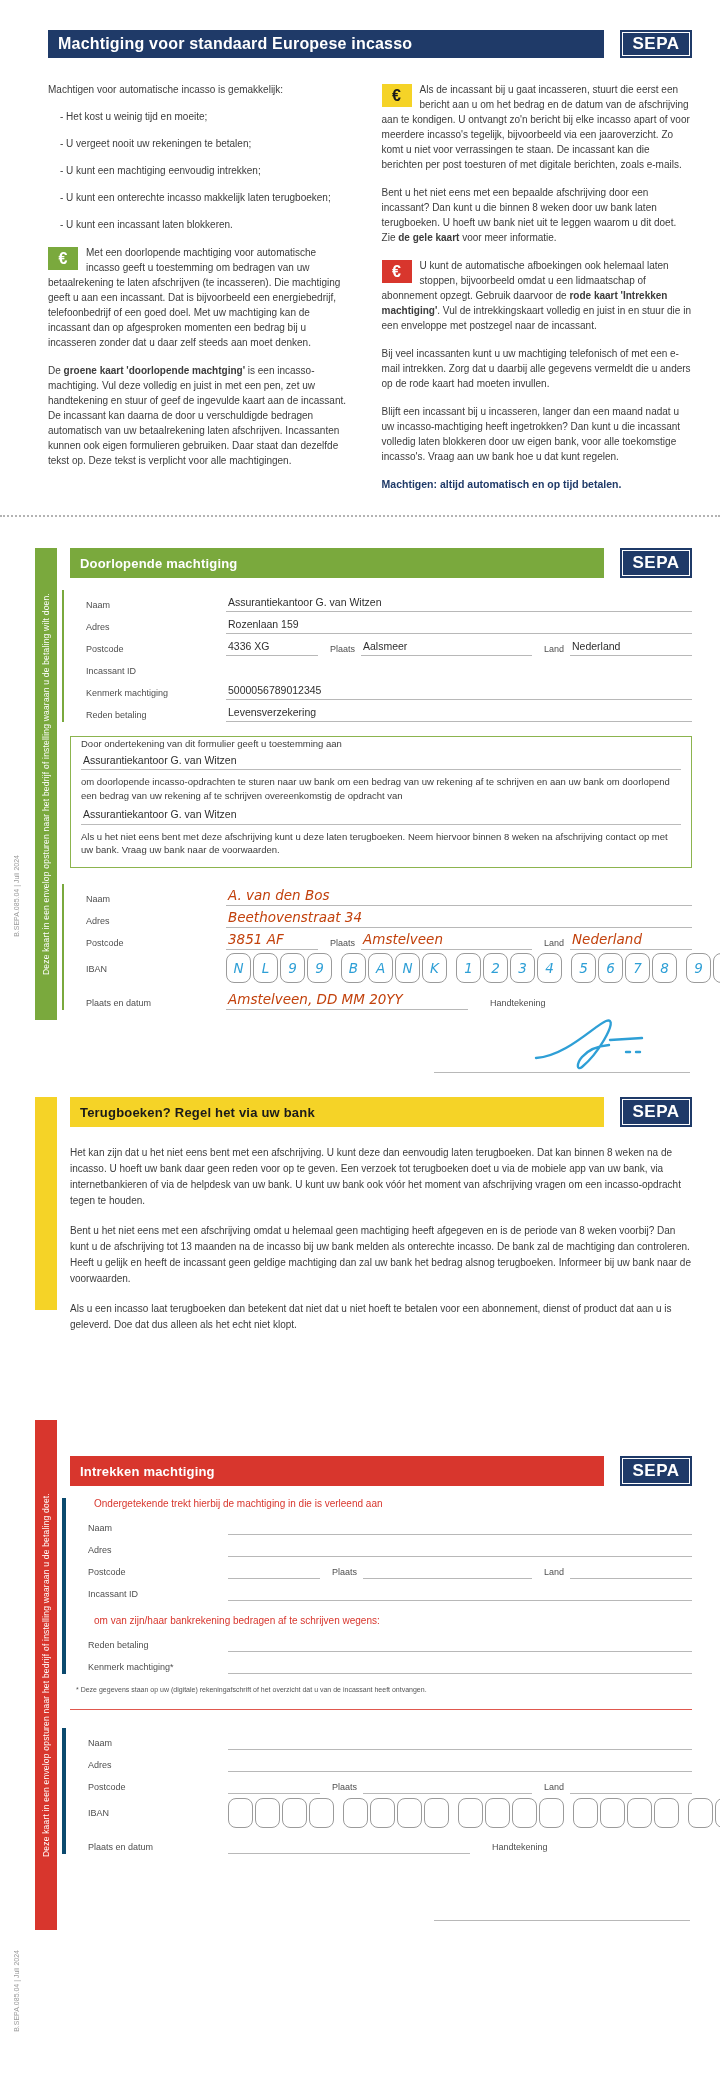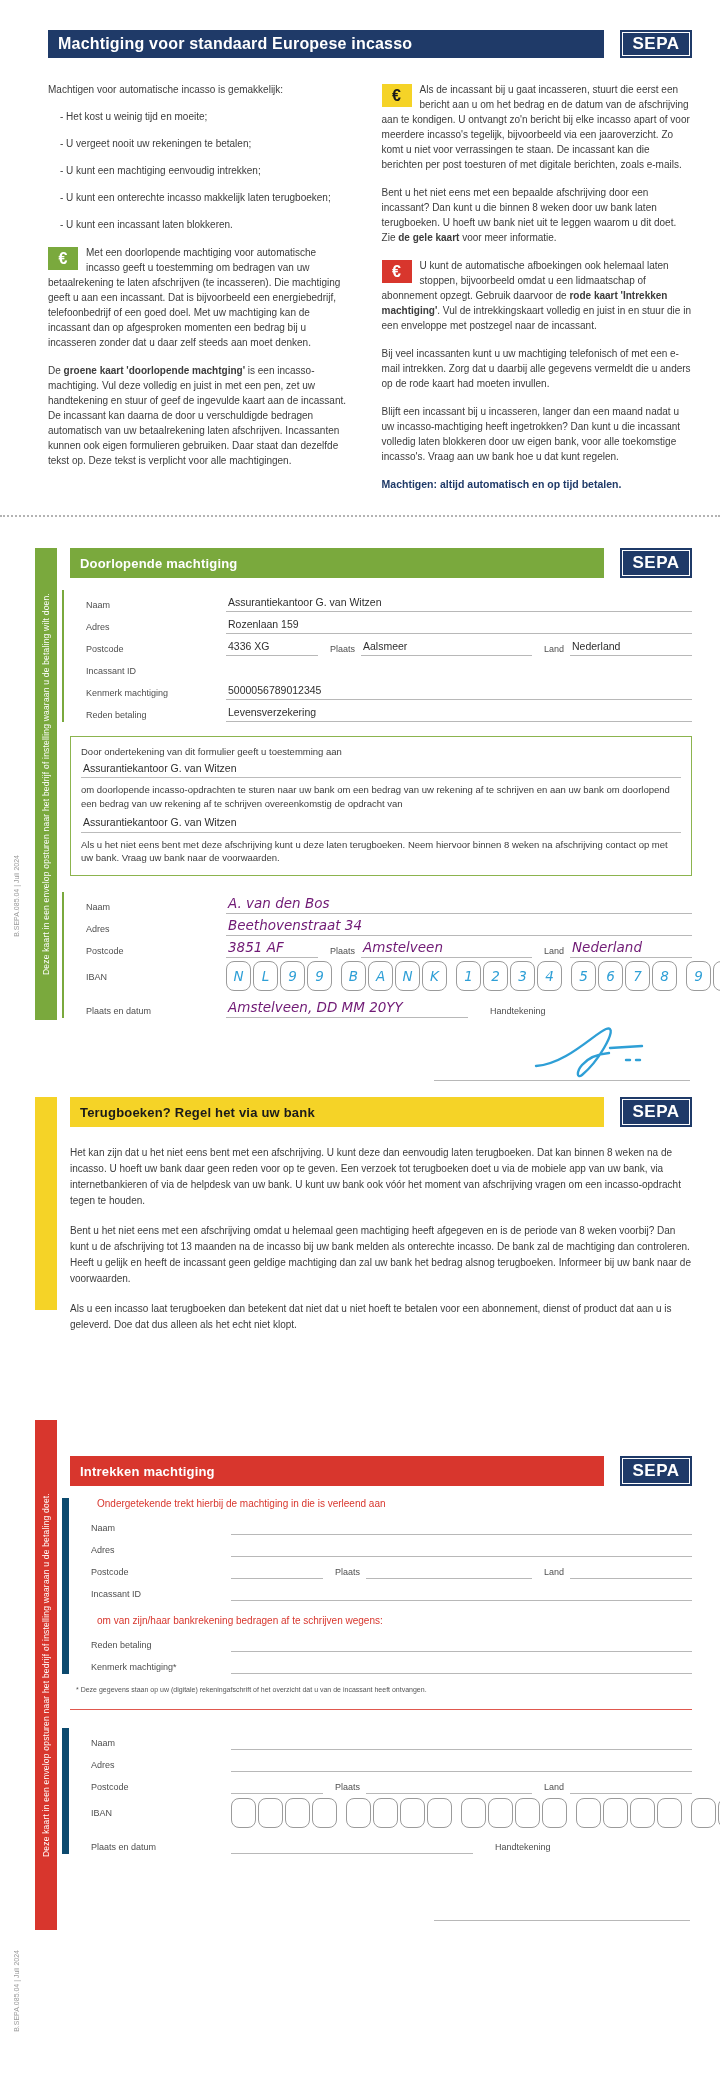--- a/index.html
+++ b/index.html
@@ -43,34 +43,34 @@
   .card{position:absolute;left:70px;width:622px;}
   .green-sec{top:548px;} .yellow-sec{top:1097px;} .red-sec{top:1456px;}
   .card .hdr-row{height:30px;}
   .card .hdr-bar{font-size:13px;}
   .gbar{background:#7aa93d;}
   .ybar{background:#f5d327;color:#1a1a1a !important;}
   .rbar{background:#d8362d;}
   
   .fgroup{padding-left:22px;margin-left:-8px;}
   .fgroup.g{border-left:2px solid #7aa93d;}
-  .fgroup.r{border-left:7px solid #0c4a6e;}
+  .fgroup.r{border-left:4px solid #0c4a6e;}
   .frow{display:flex;align-items:flex-end;height:22px;}
   .flabel{flex:0 0 140px;font-size:9px;color:#4f4f4f;padding-bottom:2px;}
   .flabel.mid{flex:0 0 auto;padding:0 6px 2px 12px;}
   .fline{flex:1;border-bottom:1px solid #b8b8b8;font-size:10.5px;color:#2f2f2f;
          padding:0 2px 1px 2px;min-height:14px;}
   .fline.short{flex:0 0 88px;}
   .fline.land{flex:0 0 118px;}
   .fline.pd{flex:0 0 238px;}
-  .hand{font-family:"DejaVu Sans",sans-serif;font-style:italic;color:#701a75;font-size:13.5px;
+  .hand{font-family:"DejaVu Sans",sans-serif;font-style:italic;color:#c2410c;font-size:13.5px;
         position:relative;top:-1px;white-space:nowrap;}
   .mtop1{margin-top:10px;} .mtop2{margin-top:16px;}
   
-  .auth{margin-top:14px;border:1.5px solid #8cb44e;padding:8px 10px 10px;font-size:9.5px;
+  .auth{margin-top:14px;border:1.5px solid #8cb44e;padding:0 10px 10px;font-size:9.5px;
         line-height:13.5px;color:#3d3d3d;}
   .auth .name{display:block;font-size:10.5px;color:#2f2f2f;border-bottom:1px solid #bbb;
               padding:3px 2px 2px;margin-bottom:5px;}
   .auth .name.second{margin-top:3px;}
   
   .frow.ibanrow{height:38px;align-items:center;}
   .frow.ibanrow .flabel{padding-bottom:0;}
   .comb{display:flex;gap:9px;}
   .comb-group{display:flex;gap:2px;}
   .cell{width:23px;height:28px;border:1.5px solid #9b9b9b;border-radius:8px;display:flex;

